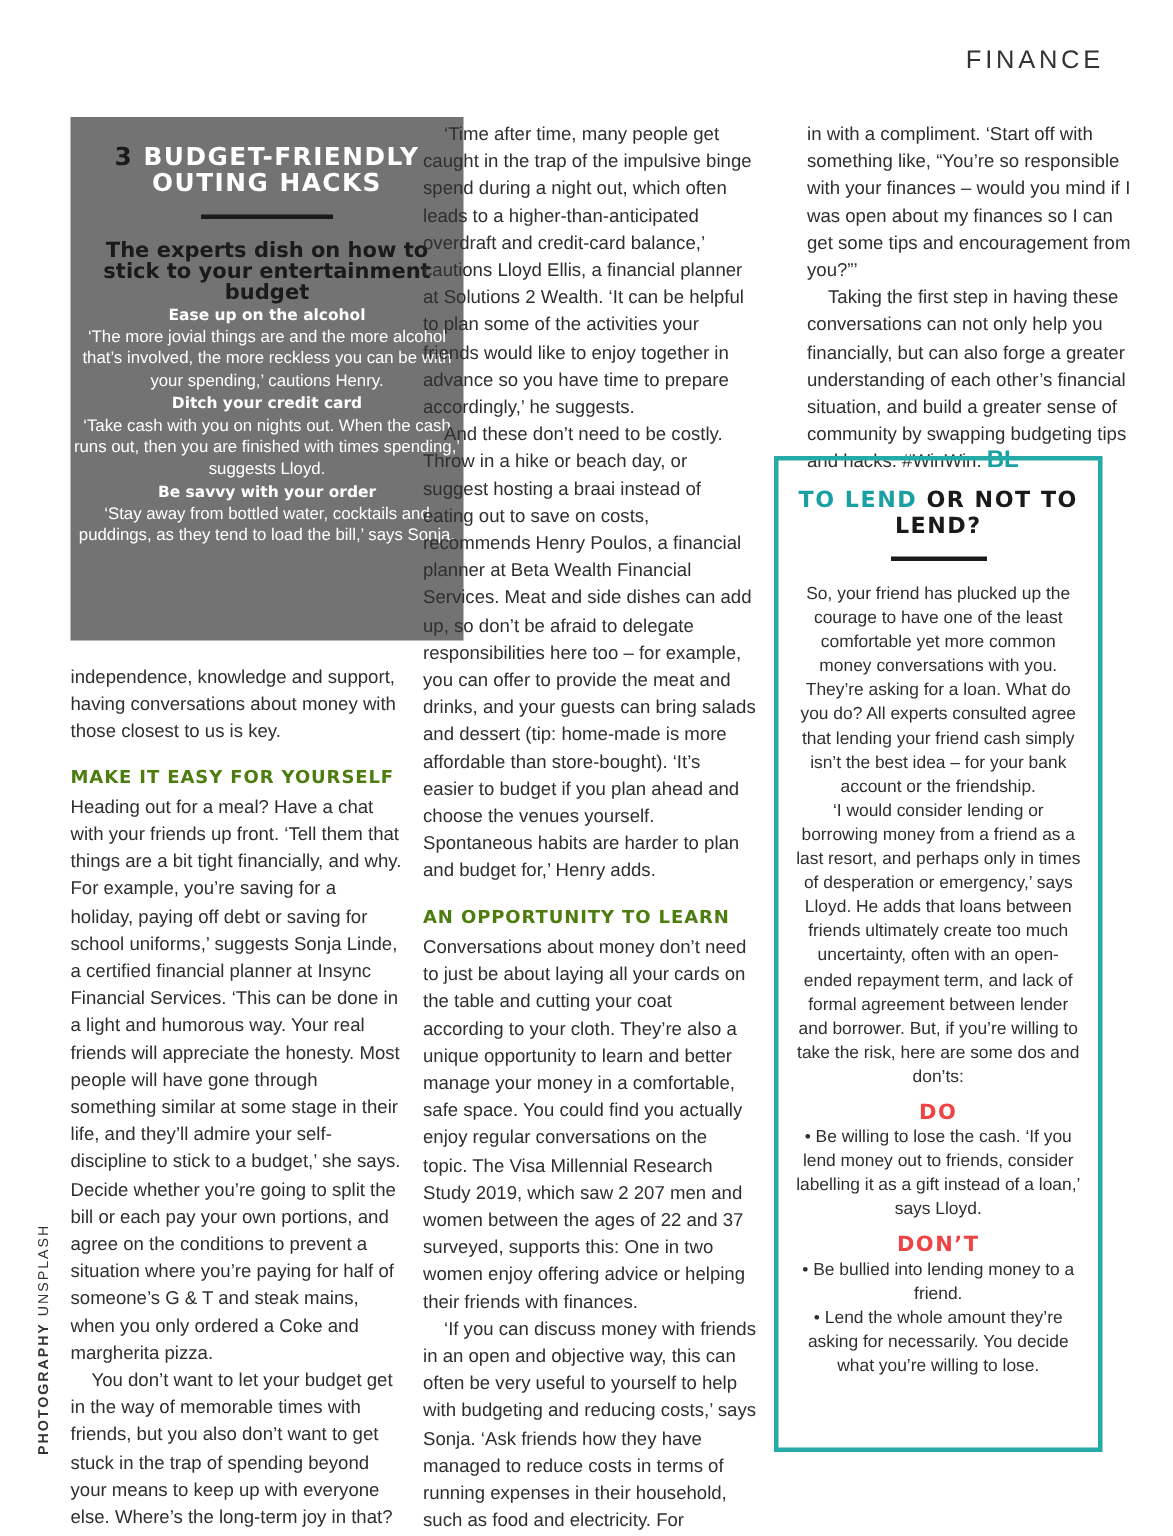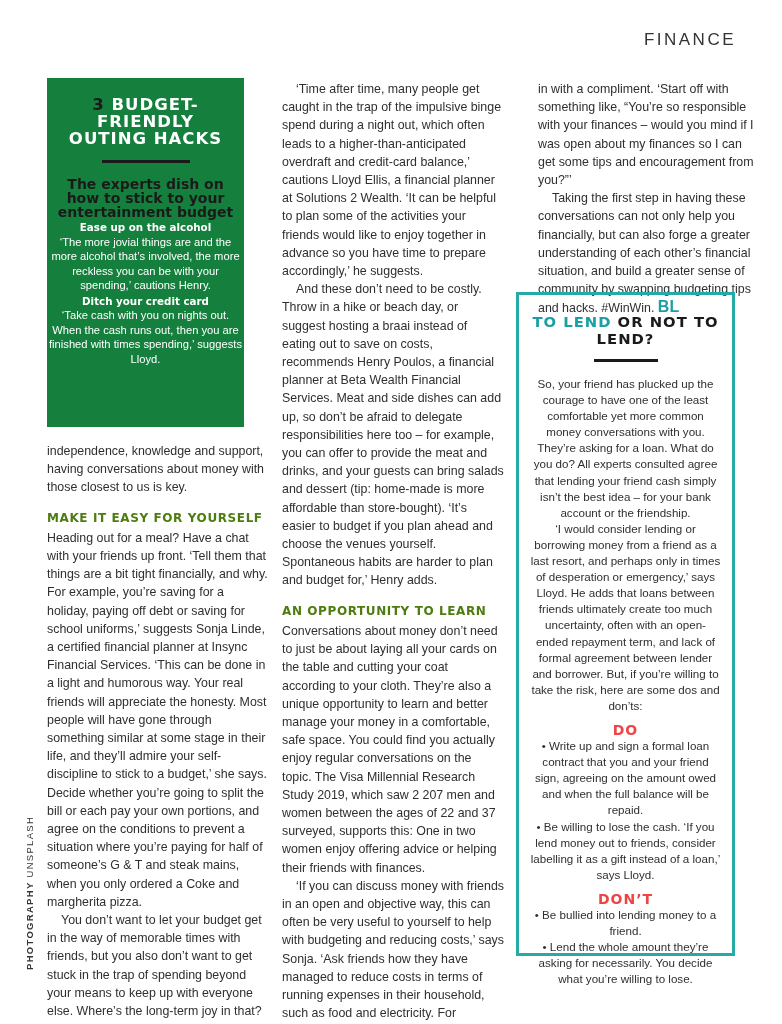--- a/index.html
+++ b/index.html
@@ -21,34 +21,34 @@
   .col p { margin: 0; }
   .col p.indent { text-indent: 14px; }
   .col1 { left: 47px; top: 442px; width: 222px; }
   .col2 { left: 282px; top: 80px; width: 222px; }
   .col3 { left: 516px; top: 80px; width: 222px; margin-left: 22px; }
   .subhead {
     font-family: "DejaVu Sans", sans-serif; font-weight: 900; color: #4d7c0f;
     font-size: 12px; letter-spacing: 0.6px; margin: 12px 0 2px 0; text-transform: uppercase;
   }
   .teal-box {
-    position: absolute; left: 47px; top: 78px; width: 197px; height: 349px;
-    background: #15803d; text-align: center; color: #fff;
+    position: absolute; left: 47px; top: 78px; width: 262px; height: 349px;
+    background: #737373; text-align: center; color: #fff;
   }
   .teal-box h2 {
     margin: 18px 0 0 0; font-family: "DejaVu Sans", sans-serif; font-weight: 900;
     font-size: 16.5px; line-height: 17px; letter-spacing: 1px; color: #ffffff;
   }
   .teal-box h2 .dark { color: #1a1a1a; }
   .teal-box .rule { width: 88px; height: 3px; background: #1a1a1a; margin: 13px auto 14px; }
   .teal-box .intro { font-family: "DejaVu Sans", sans-serif; font-weight: bold; font-size: 14px; line-height: 14px; color: #1a1a1a; margin: 0 6px; }
   .teal-box .tip { margin-top: 1px; font-size: 11.2px; line-height: 14.5px; }
   .teal-box .tip .t { font-family: "DejaVu Sans", sans-serif; font-weight: bold; font-size: 10.3px; }
   .lend-box {
-    position: absolute; left: 516px; top: 292px; width: 213px; height: 658px;
+    position: absolute; left: 516px; top: 304px; width: 213px; height: 658px;
     border: 3px solid #26aaa8; text-align: center; font-size: 11.6px; line-height: 16.1px; color: #2f2f2f;
   }
   .lend-box h2 {
     margin: 18px 0 0; font-family: "DejaVu Sans", sans-serif; font-weight: 900; font-size: 14.8px;
     line-height: 17px; letter-spacing: 1px; color: #1a1a1a;
   }
   .lend-box h2 .teal { color: #1aa0a3; }
   .lend-box .rule { width: 64px; height: 3px; background: #1a1a1a; margin: 12px auto 14px; }
   .lend-box p { margin: 0 10px; }
   .lend-box h3 {
@@ -69,20 +69,24 @@
   <div class="rule"></div>
   <div class="intro">The experts dish on how to stick to your entertainment budget</div>
   <div class="tip">
     <div class="t">Ease up on the alcohol</div>
     <div>‘The more jovial things are and the more alcohol that’s involved, the more reckless you can be with your spending,’ cautions Henry.</div>
   </div>
   <div class="tip">
     <div class="t">Ditch your credit card</div>
     <div>‘Take cash with you on nights out. When the cash runs out, then you are finished with times spending,’ suggests Lloyd.</div>
   </div>
+  <div class="tip">
+    <div class="t">Be savvy with your order</div>
+    <div>‘Stay away from bottled water, cocktails and puddings, as they tend to load the bill,’ says Sonja.</div>
+  </div>
 </div>
 
 <div class="col col1">
   <p>independence, knowledge and support, having conversations about money with those closest to us is key.</p>
   <div class="subhead">MAKE IT EASY FOR YOURSELF</div>
   <p>Heading out for a meal? Have a chat with your friends up front. ‘Tell them that things are a bit tight financially, and why. For example, you’re saving for a holiday, paying off debt or saving for school uniforms,’ suggests Sonja Linde, a certified financial planner at Insync Financial Services. ‘This can be done in a light and humorous way. Your real friends will appreciate the honesty. Most people will have gone through something similar at some stage in their life, and they’ll admire your self-discipline to stick to a budget,’ she says. Decide whether you’re going to split the bill or each pay your own portions, and agree on the conditions to prevent a situation where you’re paying for half of someone’s G &amp; T and steak mains, when you only ordered a Coke and margherita pizza.</p>
   <p class="indent">You don’t want to let your budget get in the way of memorable times with friends, but you also don’t want to get stuck in the trap of spending beyond your means to keep up with everyone else. Where’s the long-term joy in that? The key here is long-term. Budgeting for entertainment is as important as setting those savings goals – if you don’t do the</p>
 </div>
 
 <div class="col col2">
@@ -98,18 +102,17 @@
   <p>in with a compliment. ‘Start off with something like, “You’re so responsible with your finances – would you mind if I was open about my finances so I can get some tips and encouragement from you?”’</p>
   <p class="indent"><span>Taking the first step in having these conversations can not only help you financially, but can also forge a greater understanding of each other’s financial situation, and build a greater sense of community by swapping budgeting tips and hacks. #WinWin.</span> <span class="endmark">BL</span></p>
 </div>
 
 <div class="lend-box">
   <h2><span class="teal">TO LEND</span><span> OR NOT TO LEND?</span></h2>
   <div class="rule"></div>
   <p>So, your friend has plucked up the courage to have one of the least comfortable yet more common money conversations with you. They’re asking for a loan. What do you do? All experts consulted agree that lending your friend cash simply isn’t the best idea – for your bank account or the friendship.</p>
   <p>‘I would consider lending or borrowing money from a friend as a last resort, and perhaps only in times of desperation or emergency,’ says Lloyd. He adds that loans between friends ultimately create too much uncertainty, often with an open-ended repayment term, and lack of formal agreement between lender and borrower. But, if you’re willing to take the risk, here are some dos and don’ts:</p>
   <h3>DO</h3>
-  <p>• Write up and sign a formal loan contract that you and your friend sign, agreeing on the amount owed and when the full balance will be repaid.</p>
   <p>• Be willing to lose the cash. ‘If you lend money out to friends, consider labelling it as a gift instead of a loan,’ says Lloyd.</p>
   <h3>DON’T</h3>
   <p>• Be bullied into lending money to a friend.</p>
   <p>• Lend the whole amount they’re asking for necessarily. You decide what you’re willing to lose.</p>
 </div>
 
 </body></html>

